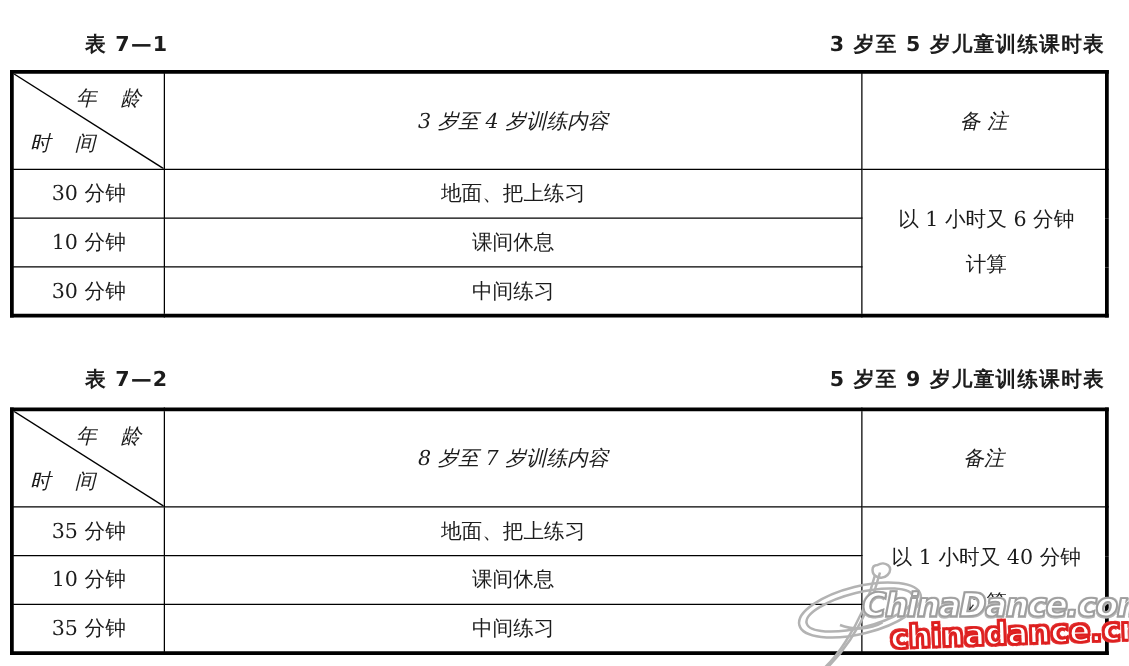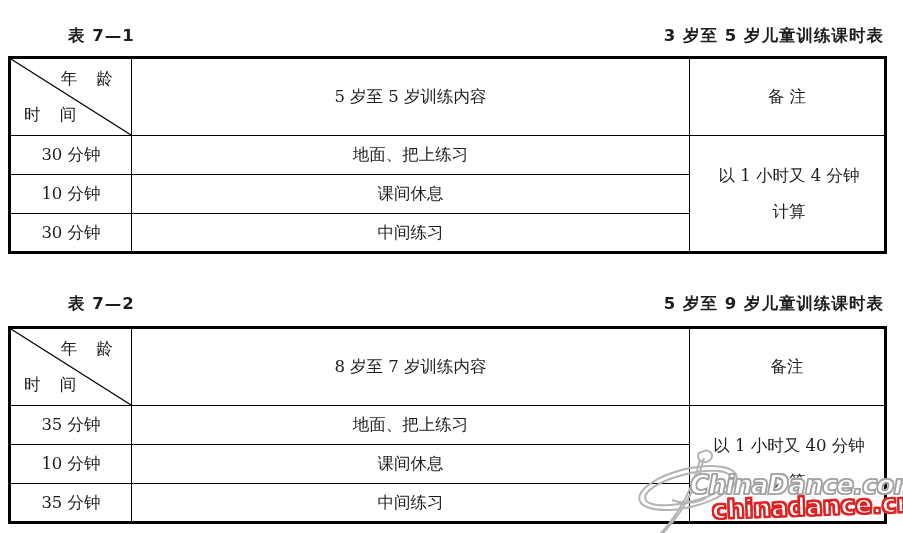--- a/index.html
+++ b/index.html
@@ -27,21 +27,21 @@
   
   table.sched {
     position:absolute; left:8px; width:876px;
     border-collapse:collapse; table-layout:fixed;
     border:3px solid #000;
     font-size:16.5px;
   }
   #table-1 { top:56px; }
   #table-2 { top:326px; }
   table.sched td { border:1px solid #000; text-align:center; vertical-align:middle; }
-  tr.hdr   { height:78px; }
+  tr.hdr   { height:78px;font-style:italic; }
   tr.data  { height:39px; }
 
   
   td.diag { position:relative; padding:0; }
   td.diag svg { position:absolute; left:0; top:0; width:100%; height:100%; display:block; }
   td.diag .corner-age  { position:absolute; top:9px;  right:11px; letter-spacing:7px; }
   td.diag .corner-time { position:absolute; bottom:9px; left:13px; letter-spacing:7px;text-align:center; }
 
   td.remark-span {
     text-align:left; vertical-align:middle;
@@ -87,28 +87,28 @@
       </colgroup>
     <tbody>
         <tr class="hdr">
       <td class="diag">
         <svg viewBox="0 0 122 78" preserveAspectRatio="none">
           <line x1="0" y1="0" x2="122" y2="78" stroke="#000" stroke-width="1.2"></line>
         </svg>
         <span class="corner-age">年 龄</span>
         <span class="corner-time">时 间</span>
       </td>
-      <td>5 岁至 5 岁训练内容</td>
+      <td>3 岁至 4 岁训练内容</td>
       <td>备  注</td>
     </tr>
     <tr class="data">
       <td>30 分钟</td>
       <td>地面、把上练习</td>
       <td class="remark-span" rowspan="3">
-        <div>以 1 小时又 4 分钟</div>
+        <div>以 1 小时又 6 分钟</div>
         <div>计算</div>
       </td>
     </tr>
     <tr class="data">
       <td>10 分钟</td>
       <td>课间休息</td>
     </tr>
     <tr class="data">
       <td>30 分钟</td>
       <td>中间练习</td>

